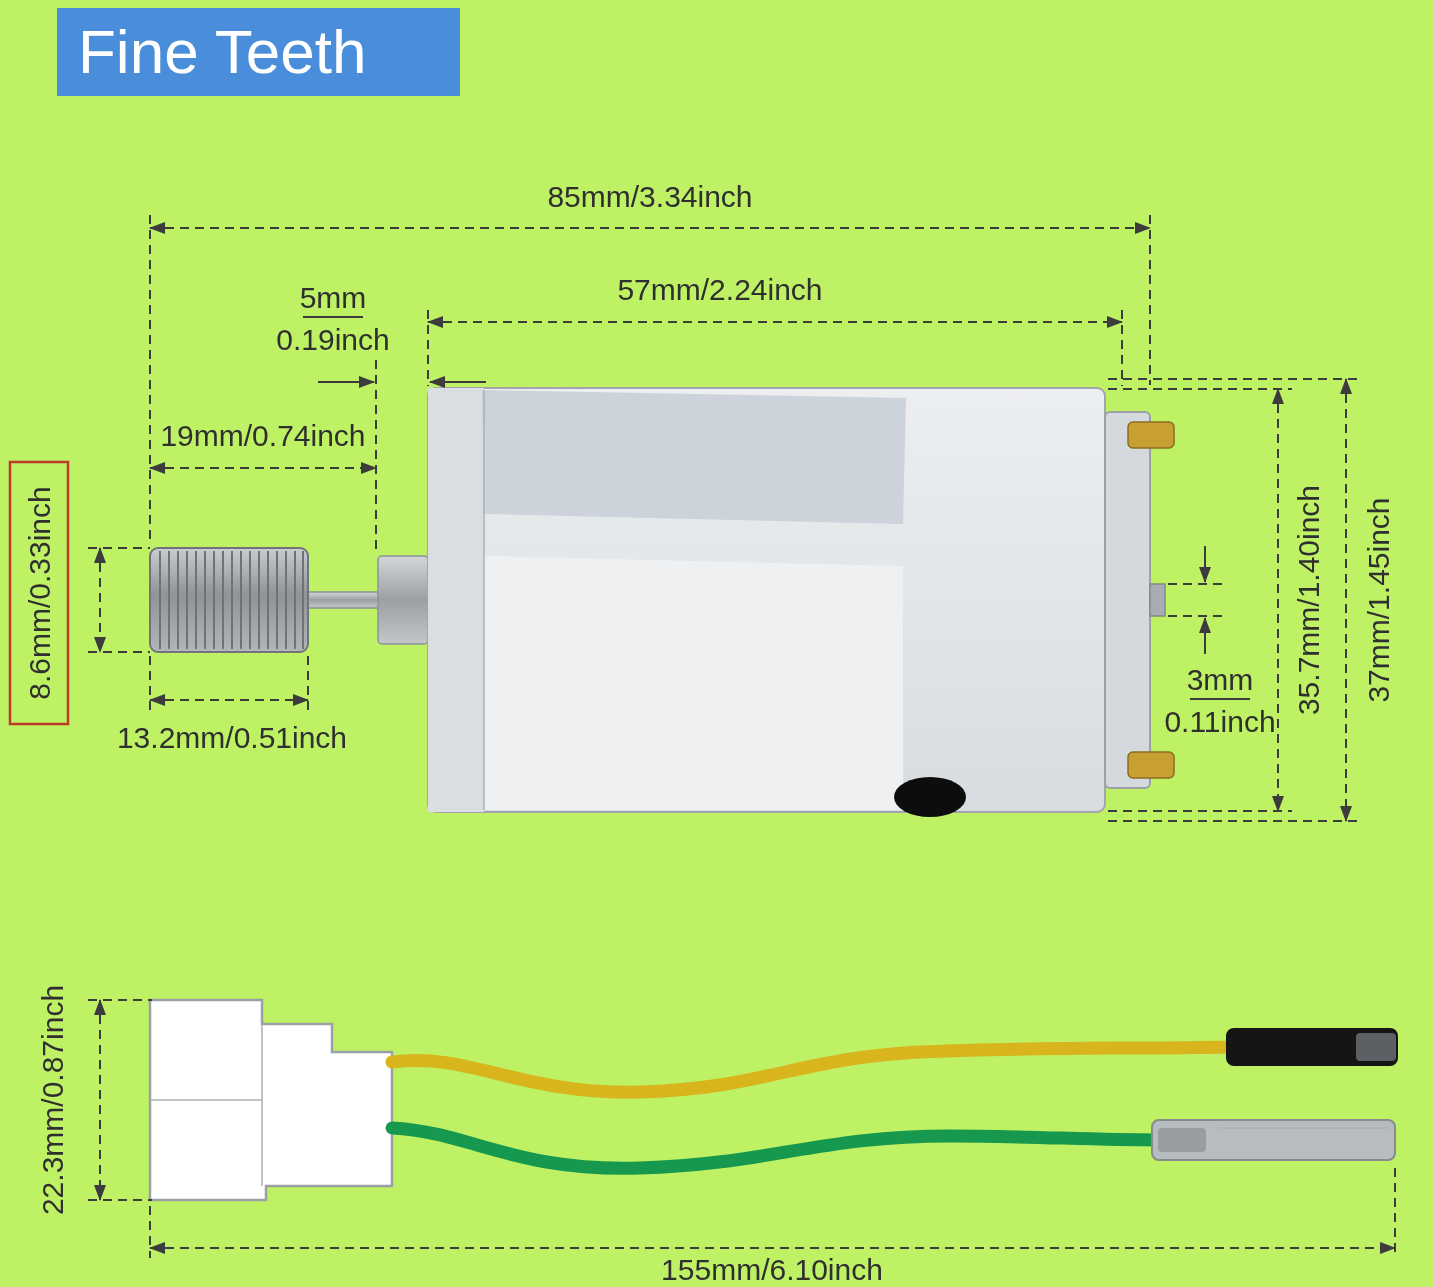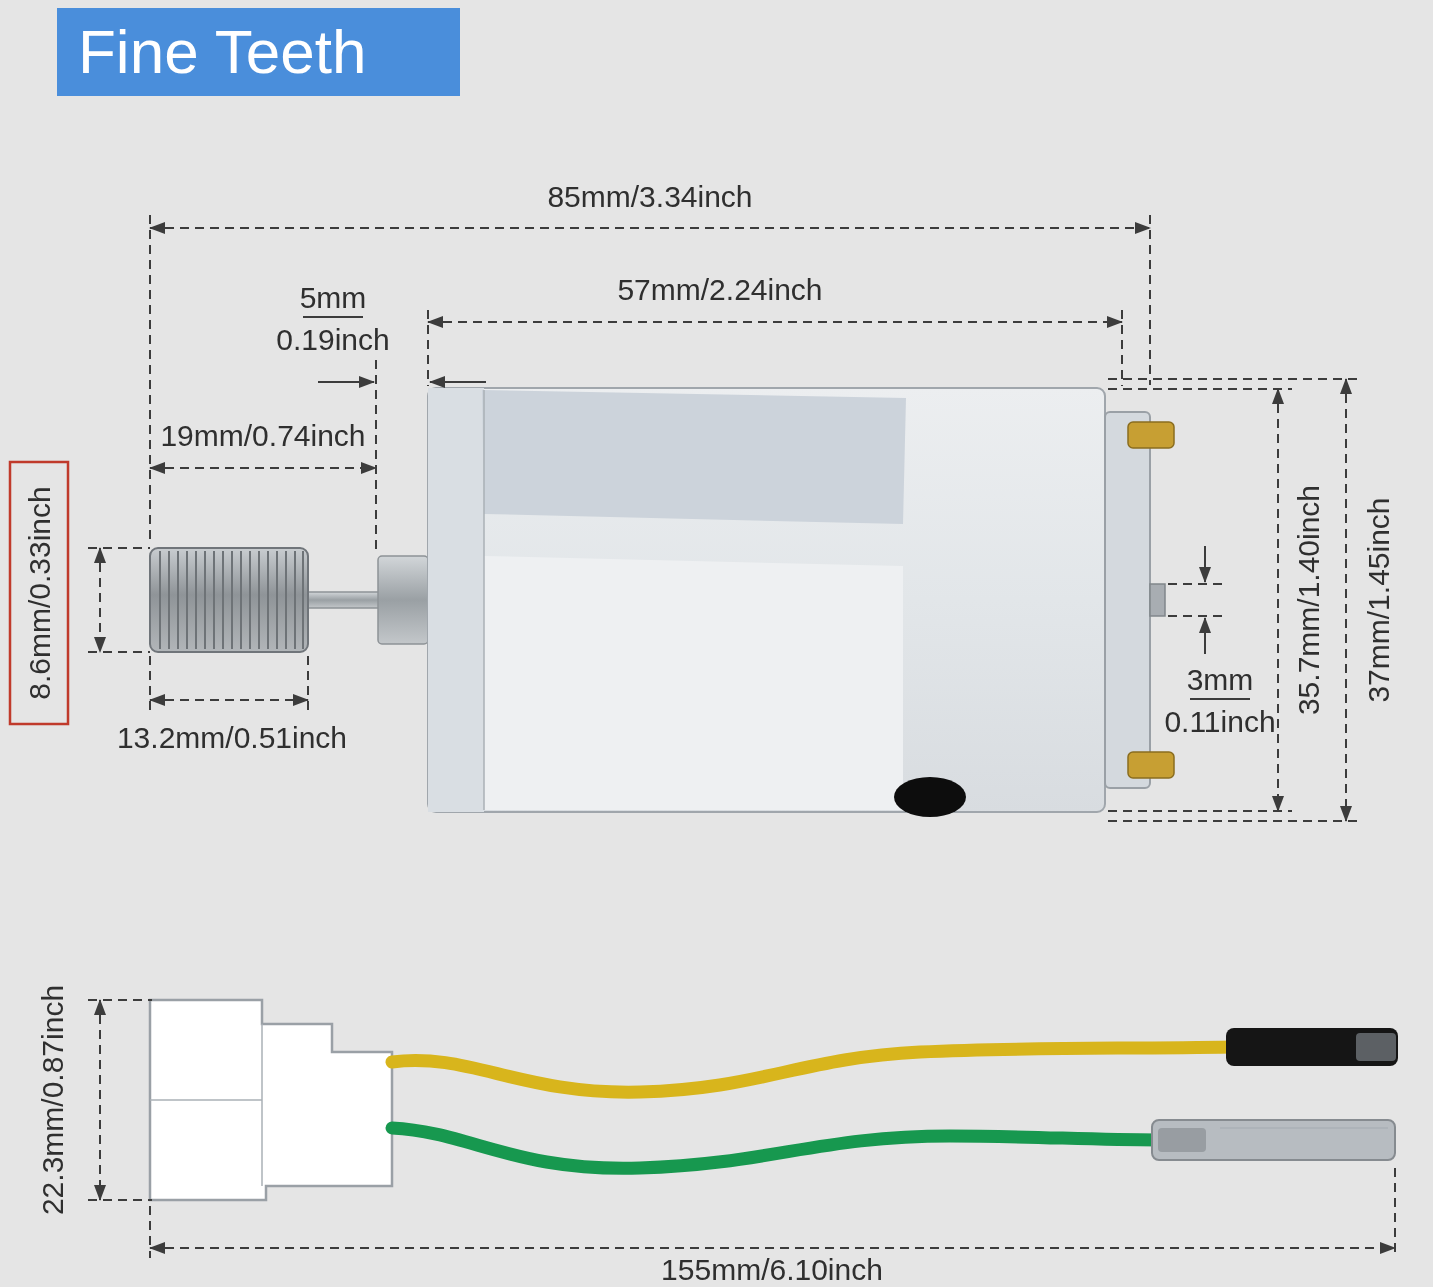--- a/index.html
+++ b/index.html
@@ -1,16 +1,16 @@
 <!DOCTYPE html>
 <html><head>
 <meta charset="utf-8">
 <style>
   html,body{margin:0;padding:0;background:#ffffff;}
-  .page{position:relative;width:1433px;height:1287px;background:#e5e5e5;overflow:hidden;}
+  .page{position:relative;width:1433px;height:1287px;background:#bef264;overflow:hidden;}
   svg{display:block;font-family:"Liberation Sans", sans-serif;}
   .dim-text{font-family:"Liberation Sans", sans-serif;font-size:30px;fill:#2f2f2f;}
   .badge-text{font-family:"Liberation Sans", sans-serif;font-size:62px;font-weight:500;fill:#ffffff;}
   .dline{stroke:#3c3c3c;stroke-width:2;fill:none;stroke-dasharray:9 6;}
   .sline{stroke:#3c3c3c;stroke-width:2;fill:none;}
   .thin{stroke:#aab0b6;stroke-width:1.5;fill:none;}
 </style>
 </head>
 <body>
 

